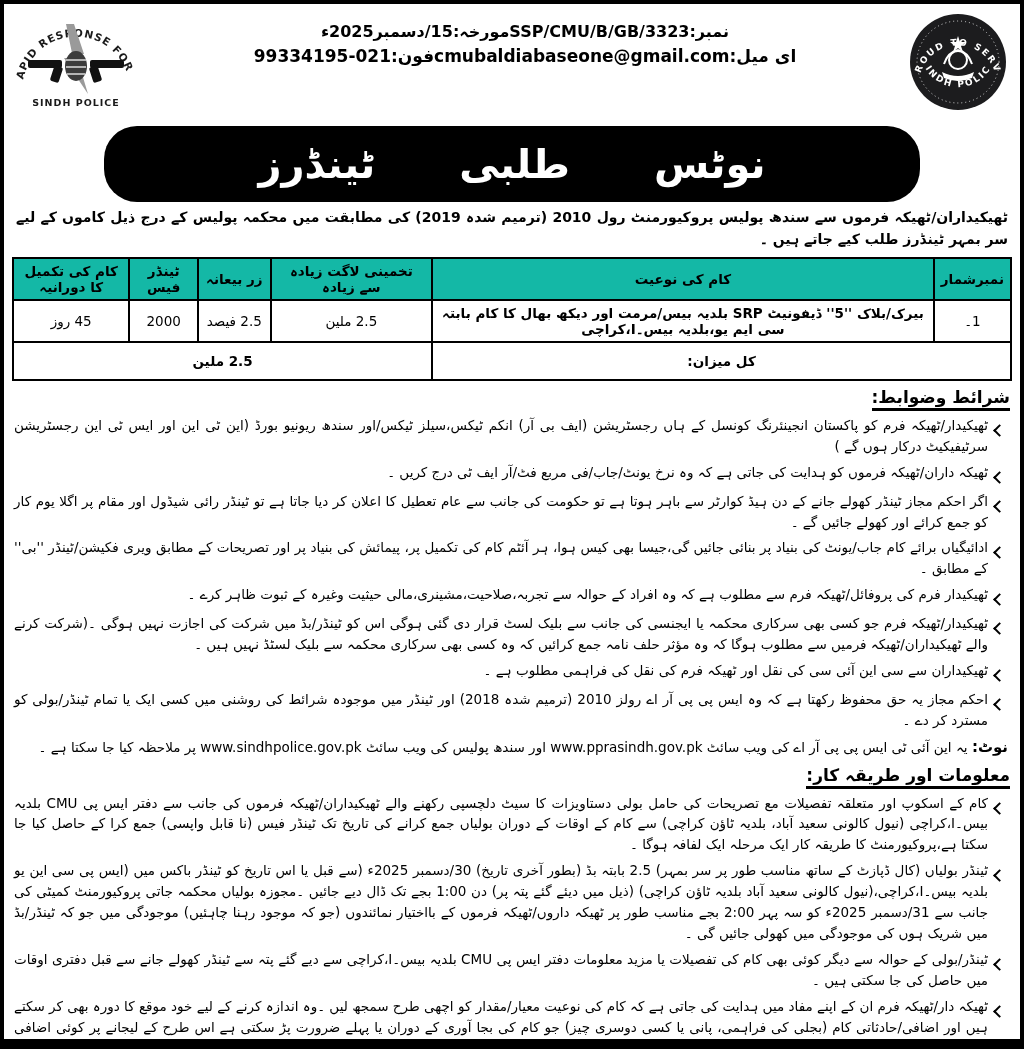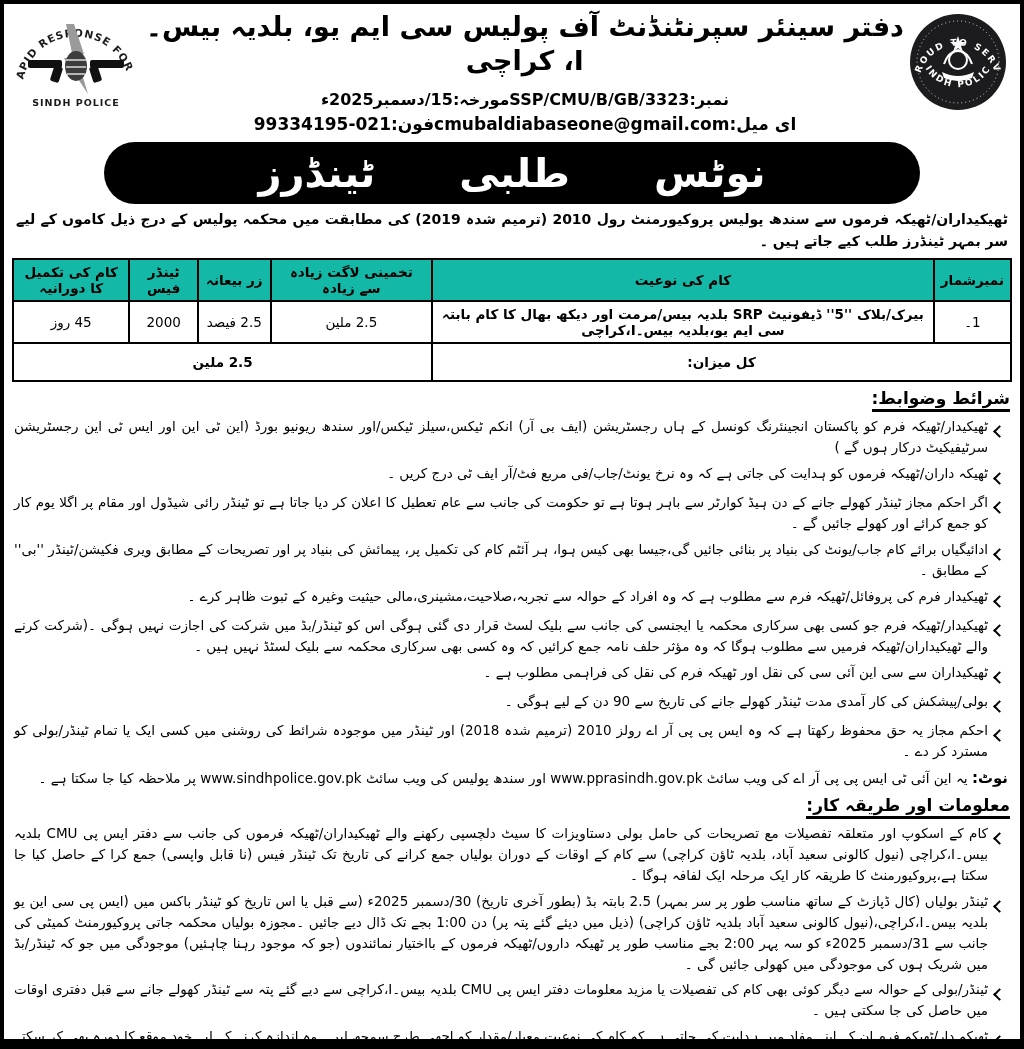--- a/index.html
+++ b/index.html
@@ -12,21 +12,21 @@
   .hdr { display:flex; align-items:flex-start; padding:6px 8px 2px 8px; }
   .hdr-left { width:130px; flex:0 0 auto; }
   .hdr-right { width:104px; flex:0 0 auto; padding-top:2px; }
   .hdr-center { flex:1; text-align:center; direction:rtl; }
   .office-title { font-size:27px; font-weight:bold; line-height:1.25; letter-spacing:0.5px; }
   .ref-line { font-size:16px; font-weight:bold; margin-top:12px; direction:rtl; }
   .ref-line .lat { direction:ltr; unicode-bidi:embed; }
   .email-line { font-size:17px; font-weight:bold; margin-top:5px; direction:rtl; }
   
   .banner {
-    margin:6px 100px 4px 100px; height:62px; background:#000; border-radius:33px;
+    margin:6px 100px 4px 100px; height:76px; background:#000; border-radius:33px;
     display:flex; align-items:center; justify-content:center;
   }
   .banner span {
     color:#fff; font-size:40px; font-weight:bold; direction:rtl;
     word-spacing:70px; letter-spacing:2px; white-space:nowrap;
   }
   
   .intro { direction:rtl; text-align:justify; font-size:14px; font-weight:bold;
            margin:4px 12px 6px 12px; line-height:1.6; }
   
@@ -81,21 +81,20 @@
 
         <g>
           <rect x="78" y="50" width="34" height="8" rx="2" fill="#111"></rect>
           <rect x="79" y="56" width="9" height="16" rx="2" fill="#111" transform="rotate(-18 84 64)"></rect>
         </g>
         <text x="64" y="96" font-size="9.5" font-weight="bold" letter-spacing="1" text-anchor="middle" fill="#1a1a1a">SINDH POLICE</text>
       </svg>
     </div>
 
     <div class="hdr-center">
-      <div class="office-title">دفتر سینئر سپرنٹنڈنٹ آف پولیس سی ایم یو، بلدیہ بیس۔I، کراچی</div>
       <div class="ref-line">
         <span>نمبر:</span><span class="lat">SSP/CMU/B/GB/3323</span><span>مورخہ:</span><span>15/دسمبر2025ء</span>
       </div>
       <div class="email-line">
         <span>ای میل:</span><span class="lat">cmubaldiabaseone@gmail.com</span><span>فون:</span><span class="lat">021-99334195</span>
       </div>
     </div>
 
     <div class="hdr-right">
       <svg width="100" height="100" viewBox="0 0 100 100">
@@ -190,24 +189,20 @@
       <li>
           <span class="arrow-wrap"><span class="arrow"></span></span>
           <span class="li-text">ٹھیکیدار/ٹھیکہ فرم جو کسی بھی سرکاری محکمہ یا ایجنسی کی جانب سے بلیک لسٹ قرار دی گئی ہوگی اس کو ٹینڈر/بڈ میں شرکت کی اجازت نہیں ہوگی ۔(شرکت کرنے والے ٹھیکیداران/ٹھیکہ فرمیں سے مطلوب ہوگا کہ وہ مؤثر حلف نامہ جمع کرائیں کہ وہ کسی بھی سرکاری محکمہ سے بلیک لسٹڈ نہیں ہیں ۔</span>
         </li>
       <li>
           <span class="arrow-wrap"><span class="arrow"></span></span>
           <span class="li-text">ٹھیکیداران سے سی این آئی سی کی نقل اور ٹھیکہ فرم کی نقل کی فراہمی مطلوب ہے ۔</span>
         </li>
       <li>
           <span class="arrow-wrap"><span class="arrow"></span></span>
-          <span class="li-text">بولی/پیشکش کی کار آمدی مدت ٹینڈر کھولے جانے کی تاریخ سے 90 دن کے لیے ہوگی ۔</span>
-        </li>
-      <li>
-          <span class="arrow-wrap"><span class="arrow"></span></span>
           <span class="li-text">احکم مجاز یہ حق محفوظ رکھتا ہے کہ وہ ایس پی پی آر اے رولز 2010 (ترمیم شدہ 2018) اور ٹینڈر میں موجودہ شرائط کی روشنی میں کسی ایک یا تمام ٹینڈر/بولی کو مسترد کر دے ۔</span>
         </li>
     </ul>
   </div>
 
   <div class="note-line">
     <span class="note-label">نوٹ:</span>
     <span>یہ این آئی ٹی ایس پی پی آر اے کی ویب سائٹ www.pprasindh.gov.pk اور سندھ پولیس کی ویب سائٹ www.sindhpolice.gov.pk پر ملاحظہ کیا جا سکتا ہے ۔</span>
   </div>
 

